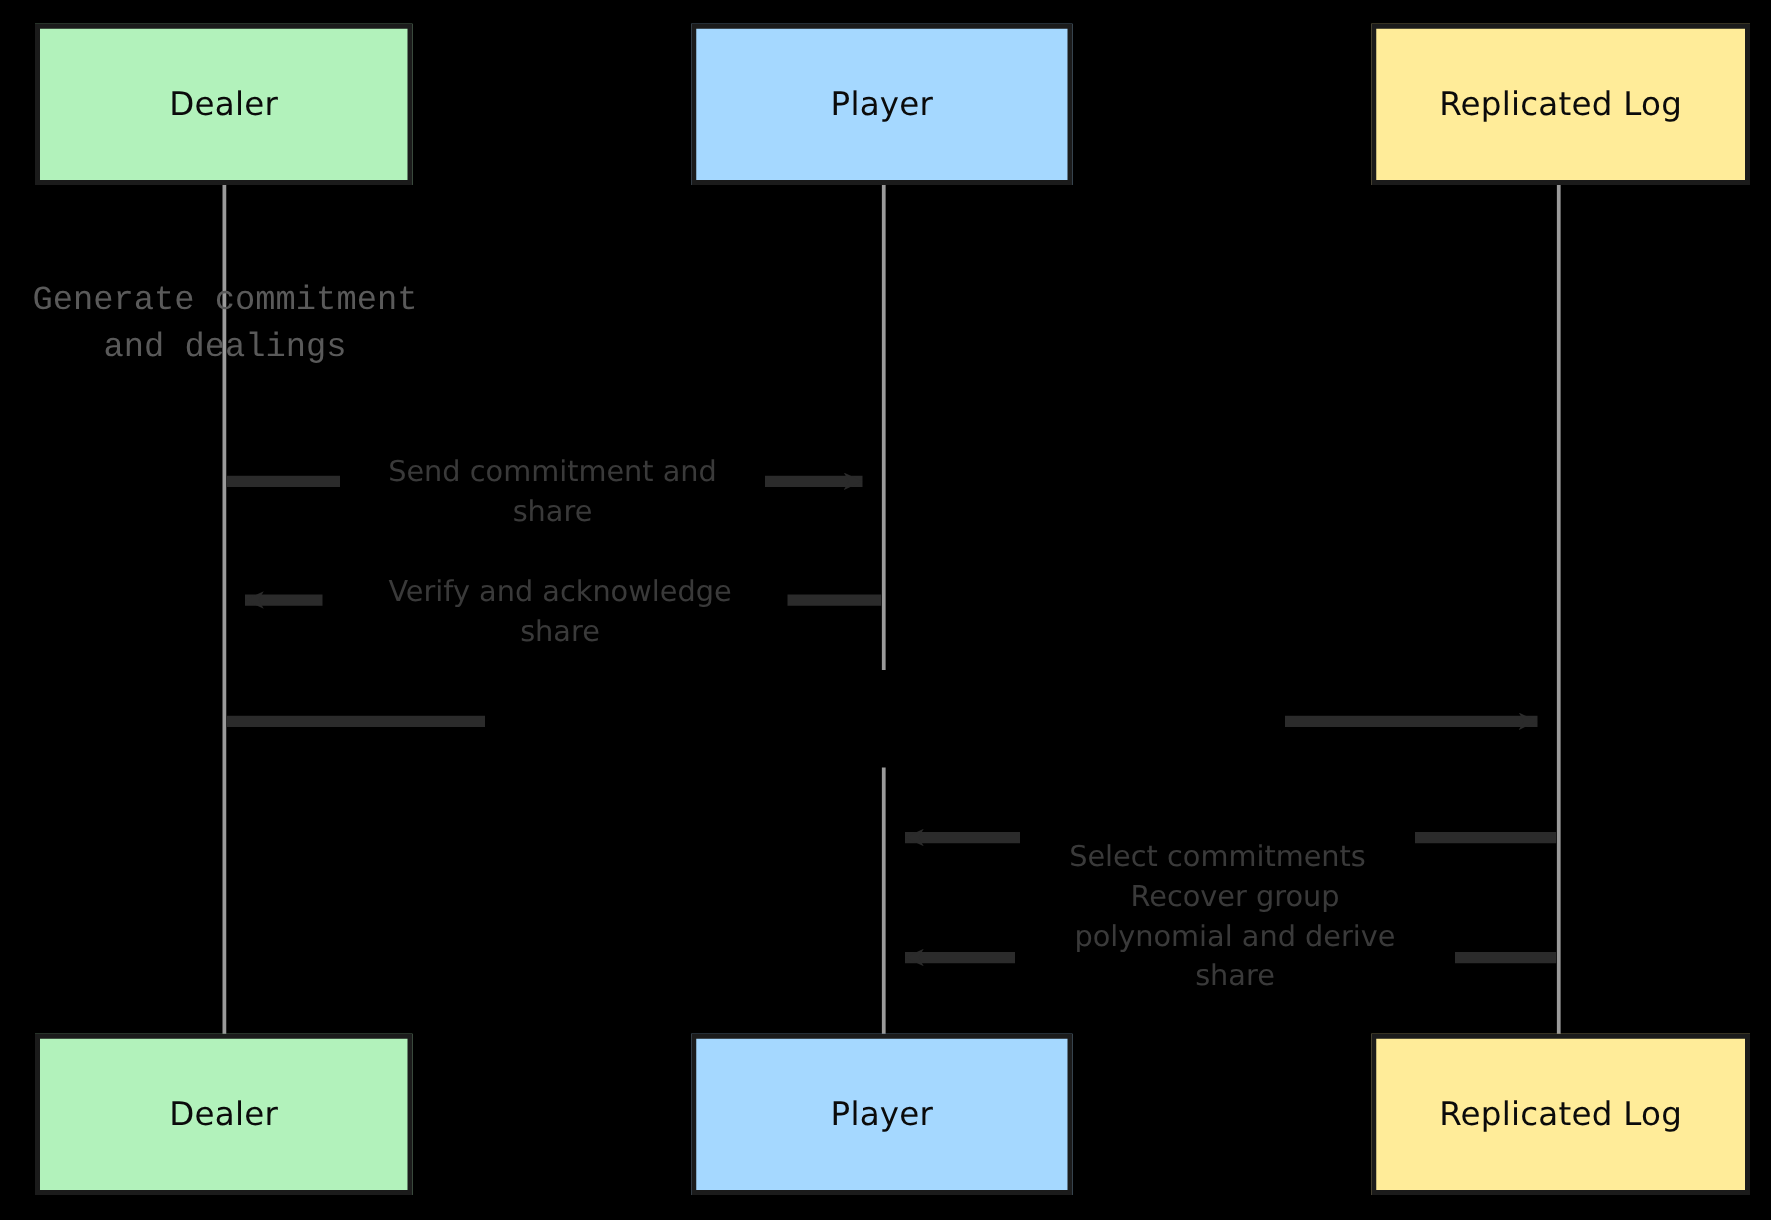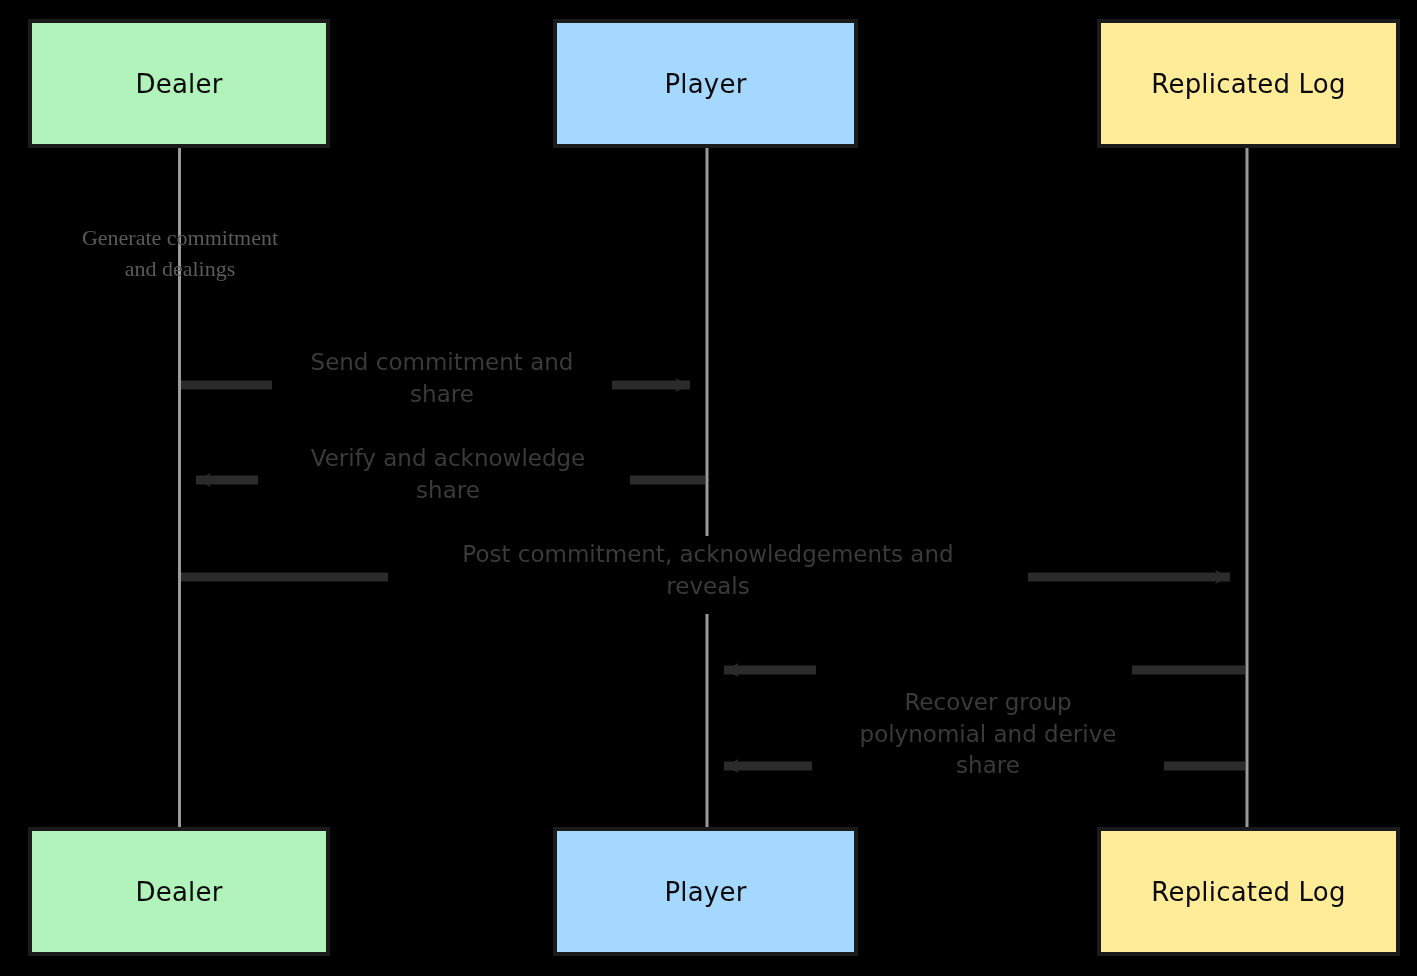--- a/index.html
+++ b/index.html
@@ -5,24 +5,24 @@
   html,body{margin:0;padding:0;background:#000;}
   #stage{position:relative;width:1417px;height:976px;background:#000;overflow:hidden;
          font-family:"DejaVu Sans", sans-serif;}
   svg.layer{position:absolute;left:0;top:0;width:1417px;height:976px;}
 
   .actor-box{position:absolute;box-sizing:border-box;display:flex;align-items:center;justify-content:center;}
   .actor-label{font-size:26px;color:#0b0b0b;font-family:"DejaVu Sans", sans-serif;
                letter-spacing:.2px;white-space:nowrap;}
 
   .msg-label{position:absolute;color:#3a3a3a;font-size:23px;line-height:1.38;
-             text-align:center;font-family:"DejaVu Sans", sans-serif;white-space:pre-line;}
+             text-align:center;font-family:"DejaVu Sans", sans-serif;white-space:pre-line;margin-top:16px;}
 
-  .note-label{position:absolute;color:#5a5a5a;font-size:22px;line-height:1.42;
-              text-align:center;font-family:Liberation Serif, serif;white-space:pre-line;}
+  .note-label{position:absolute;color:#5a5a5a;font-size:27px;line-height:1.42;
+              text-align:center;font-family:Liberation Mono, monospace;white-space:pre-line;}
 </style>
 </head>
 <body>
 
 <div id="stage">
 
   <svg class="layer" viewBox="0 0 1417 976">
 
     <g>
       <line x1="179.5" y1="148" x2="179.5" y2="830" stroke="#9a9a9a" stroke-width="3"></line>
@@ -98,21 +98,20 @@
 
   <div class="note-label" style="left:10px;top:222px;width:340px;">Generate commitment
 and dealings</div>
 
   <div class="msg-label" style="left:272px;top:347px;width:340px;">Send commitment and
 share</div>
 
   <div class="msg-label" style="left:262px;top:443px;width:372px;">Verify and acknowledge
 share</div>
 
-  <div class="msg-label" style="left:388px;top:539px;width:640px;">Post commitment, acknowledgements and
-reveals</div>
 
+  <div class="msg-label" style="left:816px;top:655px;width:316px;">Select commitments</div>
 
   <div class="msg-label" style="left:812px;top:687px;width:352px;">Recover group
 polynomial and derive
 share</div>
 
 </div>
 
 </body></html>

